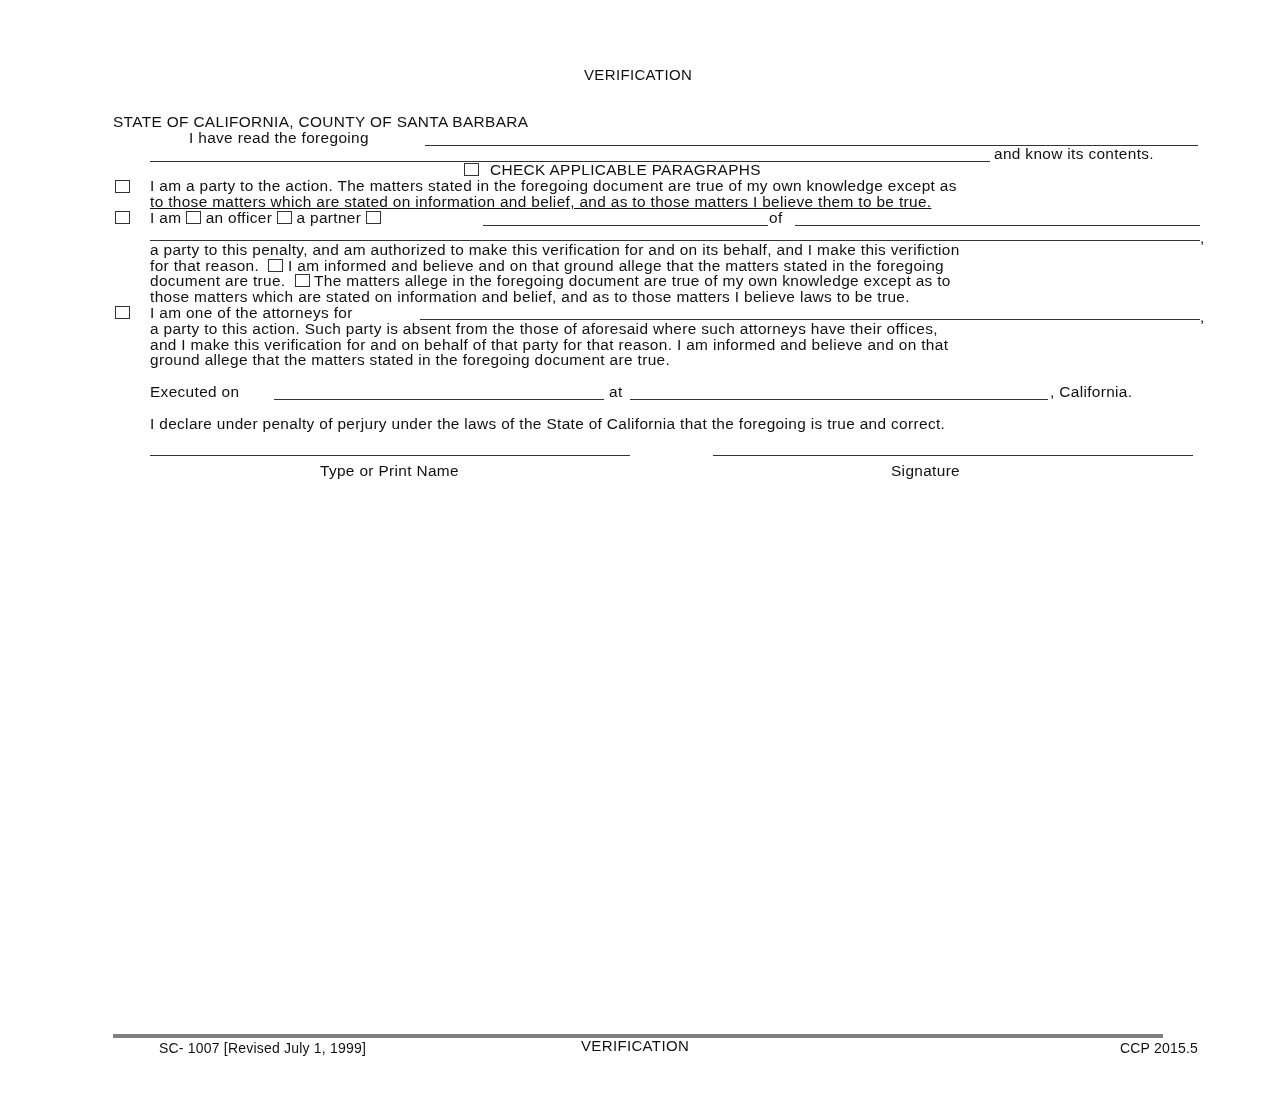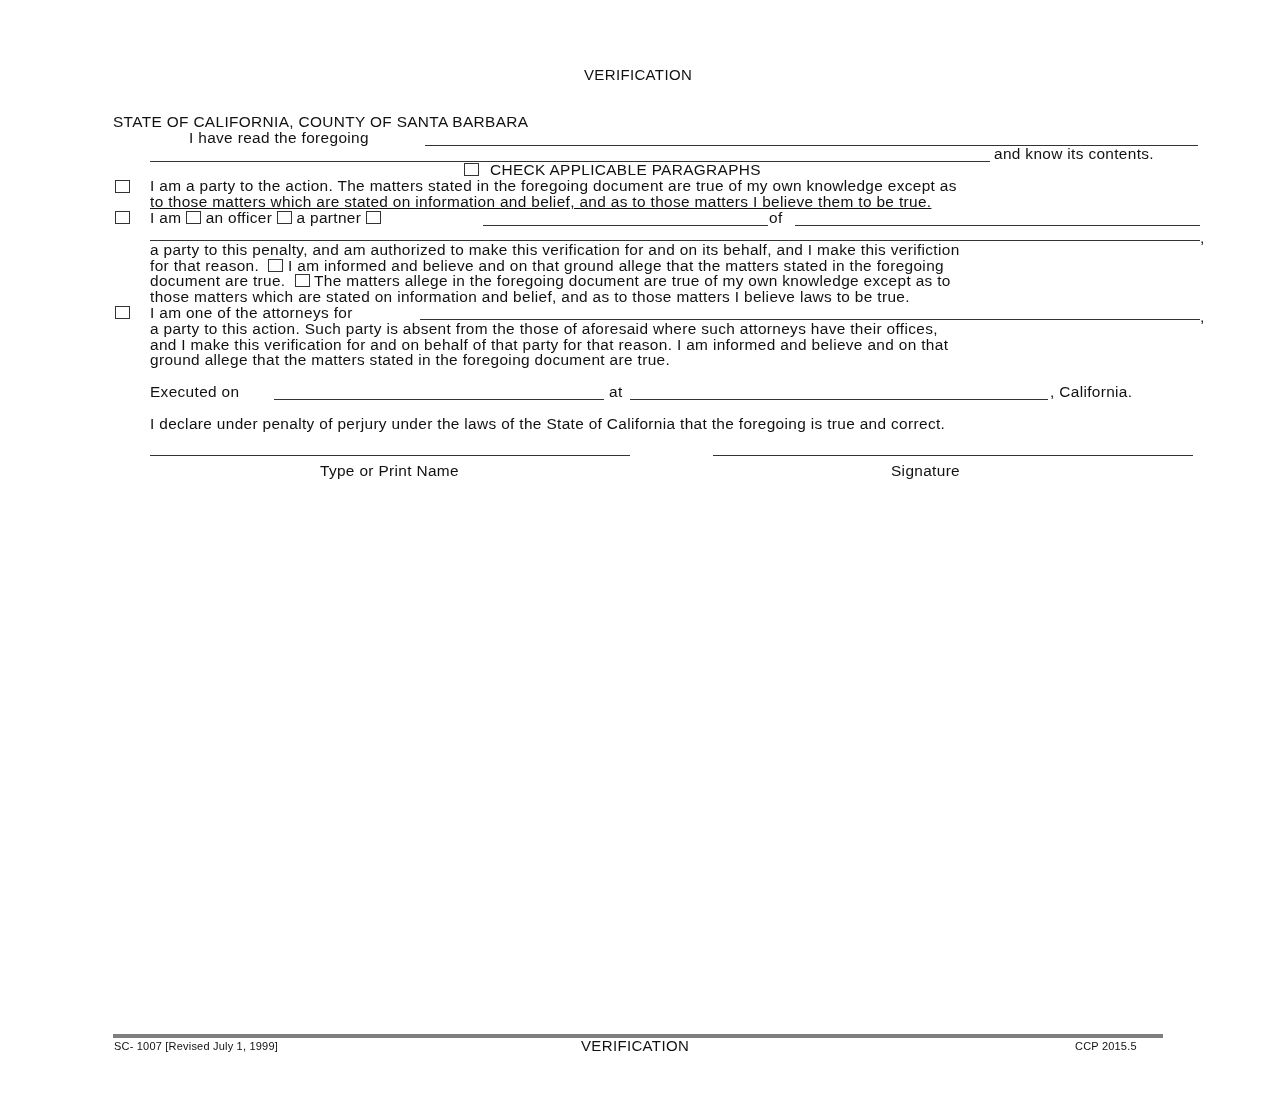--- a/index.html
+++ b/index.html
@@ -5,21 +5,21 @@
   html, body { margin: 0; padding: 0; background: #ffffff; }
   body { width: 1275px; height: 1100px; position: relative; overflow: hidden;
          font-family: "Liberation Sans", sans-serif; color: #111; }
   .abs { position: absolute; white-space: nowrap; }
   .txt { font-size: 15.4px; line-height: 16px; letter-spacing: 0.35px; }
   .bold { font-weight: normal; }
   .line { position: absolute; height: 0; border-top: 1.3px solid #333; }
   .cb { position: absolute; width: 15px; height: 13px; border: 1.3px solid #333; box-sizing: border-box; background: #fff; }
   .cb-inline { display: inline-block; position: relative; width: 15px; height: 13px; border: 1.3px solid #333; box-sizing: border-box; vertical-align: -1px; background: #fff; }
   .footer-bar { position: absolute; left: 113px; top: 1034px; width: 1050px; height: 4px; background: #7f7f7f; }
-  .small { font-size: 11px; letter-spacing: 0.2px; }
+  .small { font-size: 14px; letter-spacing: 0.2px; margin-left: 45px; }
 </style>
 </head>
 <body>
 
 <div class="abs txt bold" style="left:584px; top:67px; font-size:15px;">VERIFICATION</div>
 
 <div class="abs txt" style="left:113px; top:114px;">STATE OF CALIFORNIA, COUNTY OF SANTA BARBARA</div>
 
 <div class="abs txt" style="left:189px; top:130px;">I have read the foregoing</div>
 <div class="line" style="left:425px; top:145px; width:773px;"></div>

